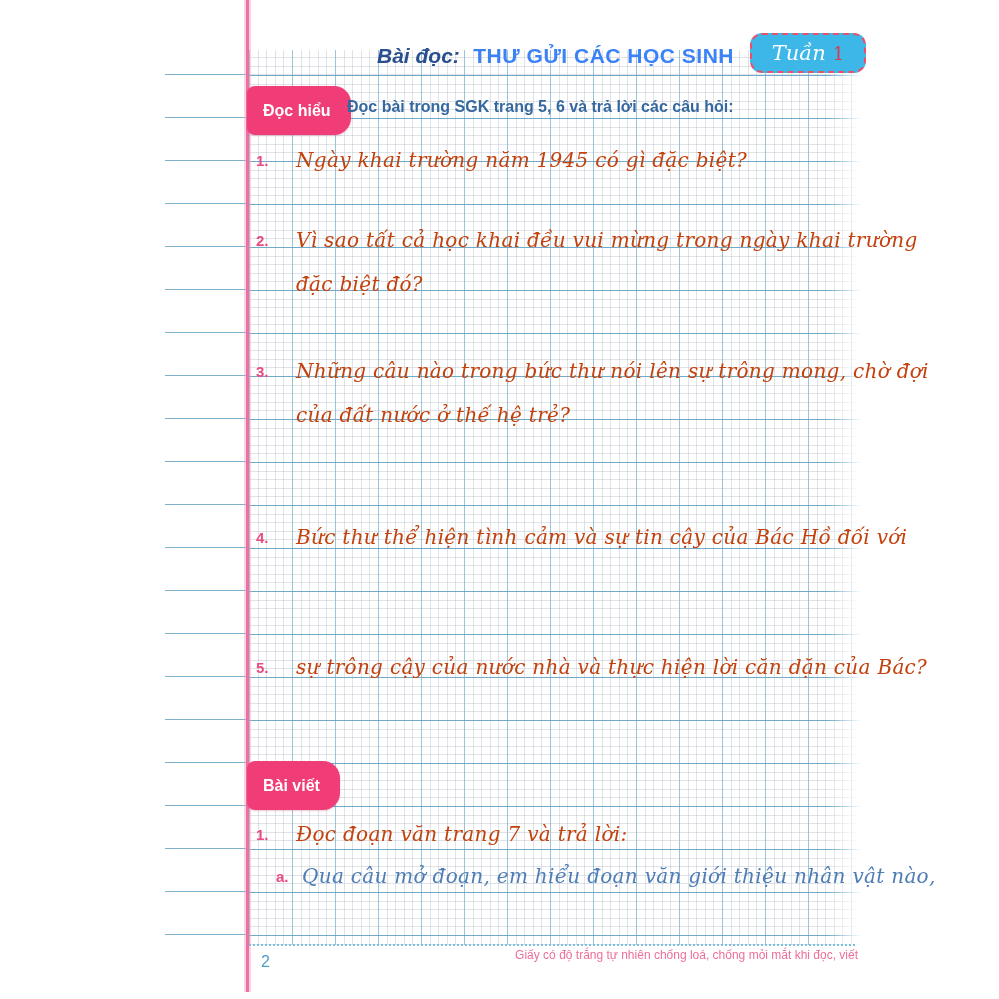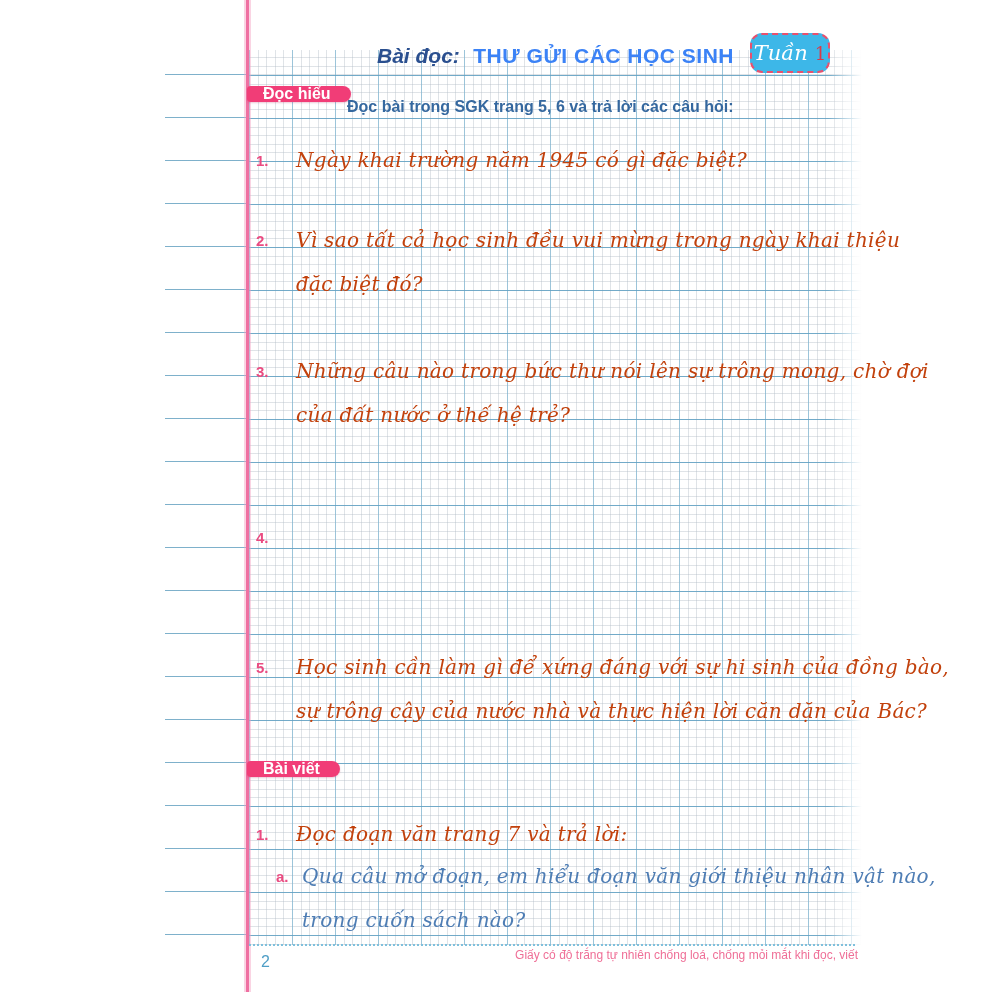--- a/index.html
+++ b/index.html
@@ -37,29 +37,29 @@
     border-top:2px dotted #7fc0dc;
   }
   
   .header{
     position:absolute;left:249px;top:44px;width:613px;text-align:center;white-space:nowrap;
   }
   .header .prefix{font-style:italic;font-weight:bold;font-size:21px;color:#2a4f8f;}
   .header .title{font-weight:bold;font-size:21px;color:#3b82f6;margin-left:9px;letter-spacing:.5px;}
   
   .week-badge{
-    position:absolute;left:750px;top:33px;width:80px;height:40px;
+    position:absolute;left:750px;top:33px;width:116px;height:40px;
     background:#3db7e8;border:2px dashed #e8506e;border-radius:12px;
     display:flex;align-items:center;justify-content:center;gap:7px;box-sizing:border-box;
   }
   .week-badge .wk{font-family:"DejaVu Serif",serif;font-style:italic;font-size:21px;color:#ffffff;}
   .week-badge .num{font-family:"DejaVu Serif",serif;font-size:18px;color:#d93a4a;}
   
   .section-badge{
-    position:absolute;left:247px;height:16px;padding:0 20px 0 16px;
+    position:absolute;left:247px;height:49px;padding:0 20px 0 16px;
     background:#f13d77;border-radius:8px 17px 17px 8px;
     display:flex;align-items:center;
     color:#fff;font-weight:bold;font-size:16px;white-space:nowrap;
     box-shadow:0 1px 2px rgba(180,40,90,.25);
   }
   .badge-reading{top:86px;}
   .badge-writing{top:761px;}
   .instruction{
     position:absolute;left:347px;top:98px;font-weight:bold;font-size:16px;color:#35689f;white-space:nowrap;text-align:right;
   }
@@ -111,60 +111,59 @@
 <div class="q" style="top:138px">
   <span class="qnum">1.</span>
   <div class="qtext">
     <div>Ngày khai trường năm 1945 có gì đặc biệt?</div>
   </div>
 </div>
 
 <div class="q" style="top:218px">
   <span class="qnum">2.</span>
   <div class="qtext">
-    <div>Vì sao tất cả học sinh đều vui mừng trong ngày khai thiệu</div>
+    <div>Vì sao tất cả học khai đều vui mừng trong ngày khai trường</div>
     <div>đặc biệt đó?</div>
   </div>
 </div>
 
 <div class="q" style="top:349px">
   <span class="qnum">3.</span>
   <div class="qtext">
     <div>Những câu nào trong bức thư nói lên sự trông mong, chờ đợi</div>
     <div>của đất nước ở thế hệ trẻ?</div>
   </div>
 </div>
 
 <div class="q" style="top:515px">
   <span class="qnum">4.</span>
   <div class="qtext">
+    <div>Bức thư thể hiện tình cảm và sự tin cậy của Bác Hồ đối với</div>
   </div>
 </div>
 
 <div class="q" style="top:645px">
   <span class="qnum">5.</span>
   <div class="qtext">
-    <div>Học sinh cần làm gì để xứng đáng với sự hi sinh của đồng bào,</div>
     <div>sự trông cậy của nước nhà và thực hiện lời căn dặn của Bác?</div>
   </div>
 </div>
 
 <div class="section-badge badge-writing">
   <span>Bài viết</span>
 </div>
 
 <div class="q" style="top:812px">
   <span class="qnum">1.</span>
   <div class="qtext">
     <div>Đọc đoạn văn trang 7 và trả lời:</div>
   </div>
 </div>
 
 <div class="q" style="top:854px;left:276px">
   <span class="qnum narrow">a.</span>
   <div class="qtext blue">
     <div>Qua câu mở đoạn, em hiểu đoạn văn giới thiệu nhân vật nào,</div>
-    <div>trong cuốn sách nào?</div>
   </div>
 </div>
 
 <div class="footer-note">Giấy có độ trắng tự nhiên chống loá, chống mỏi mắt khi đọc, viết</div>
 <div class="page-number">2</div>
 
 </body></html>

